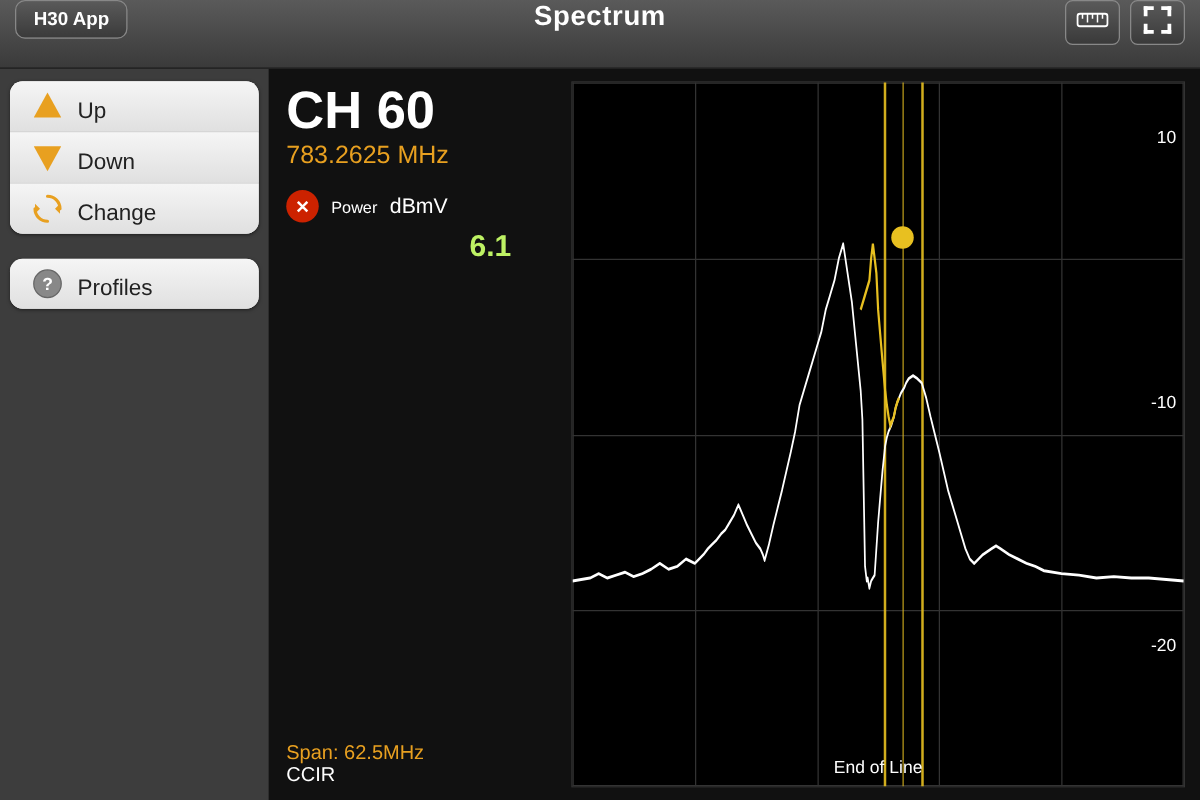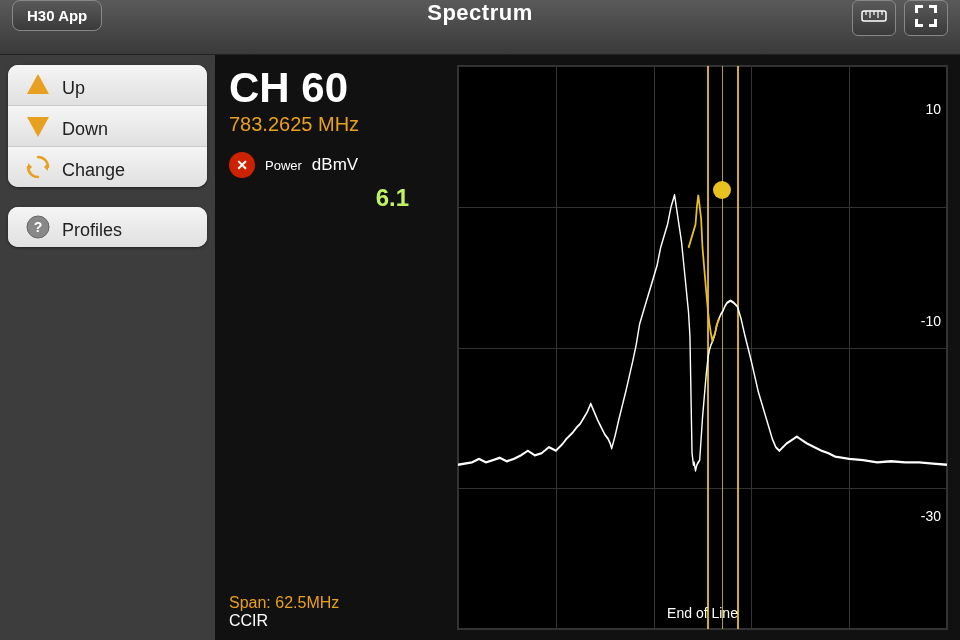--- a/index.html
+++ b/index.html
@@ -322,21 +322,21 @@
 
       <div class="grid-v" style="left:0%;"></div>
       <div class="grid-v" style="left:20%;"></div>
       <div class="grid-v" style="left:40%;"></div>
       <div class="grid-v" style="left:60%;"></div>
       <div class="grid-v" style="left:80%;"></div>
       <div class="grid-v" style="right:0;"></div>
 
       <span class="y-label" style="top:4%;margin-top:20px;">10</span>
       <span class="y-label" style="top:42%;margin-top:19px;">-10</span>
-      <span class="y-label" style="top:80%;">-30</span>
+      <span class="y-label" style="top:80%;">-20</span>
 
       <div class="marker-line marker-yellow" style="left:51%; opacity:0.9;"></div>
       <div class="marker-line marker-yellow-thin" style="left:54%; opacity:0.8;"></div>
       <div class="marker-line marker-yellow" style="left:57%; opacity:0.9;"></div>
 
       <div class="marker-dot" style="left:54%; top:22%;"></div>
 
       <svg class="spectrum-svg" viewBox="0 0 700 480" preserveAspectRatio="none">
 
         <polyline points="

